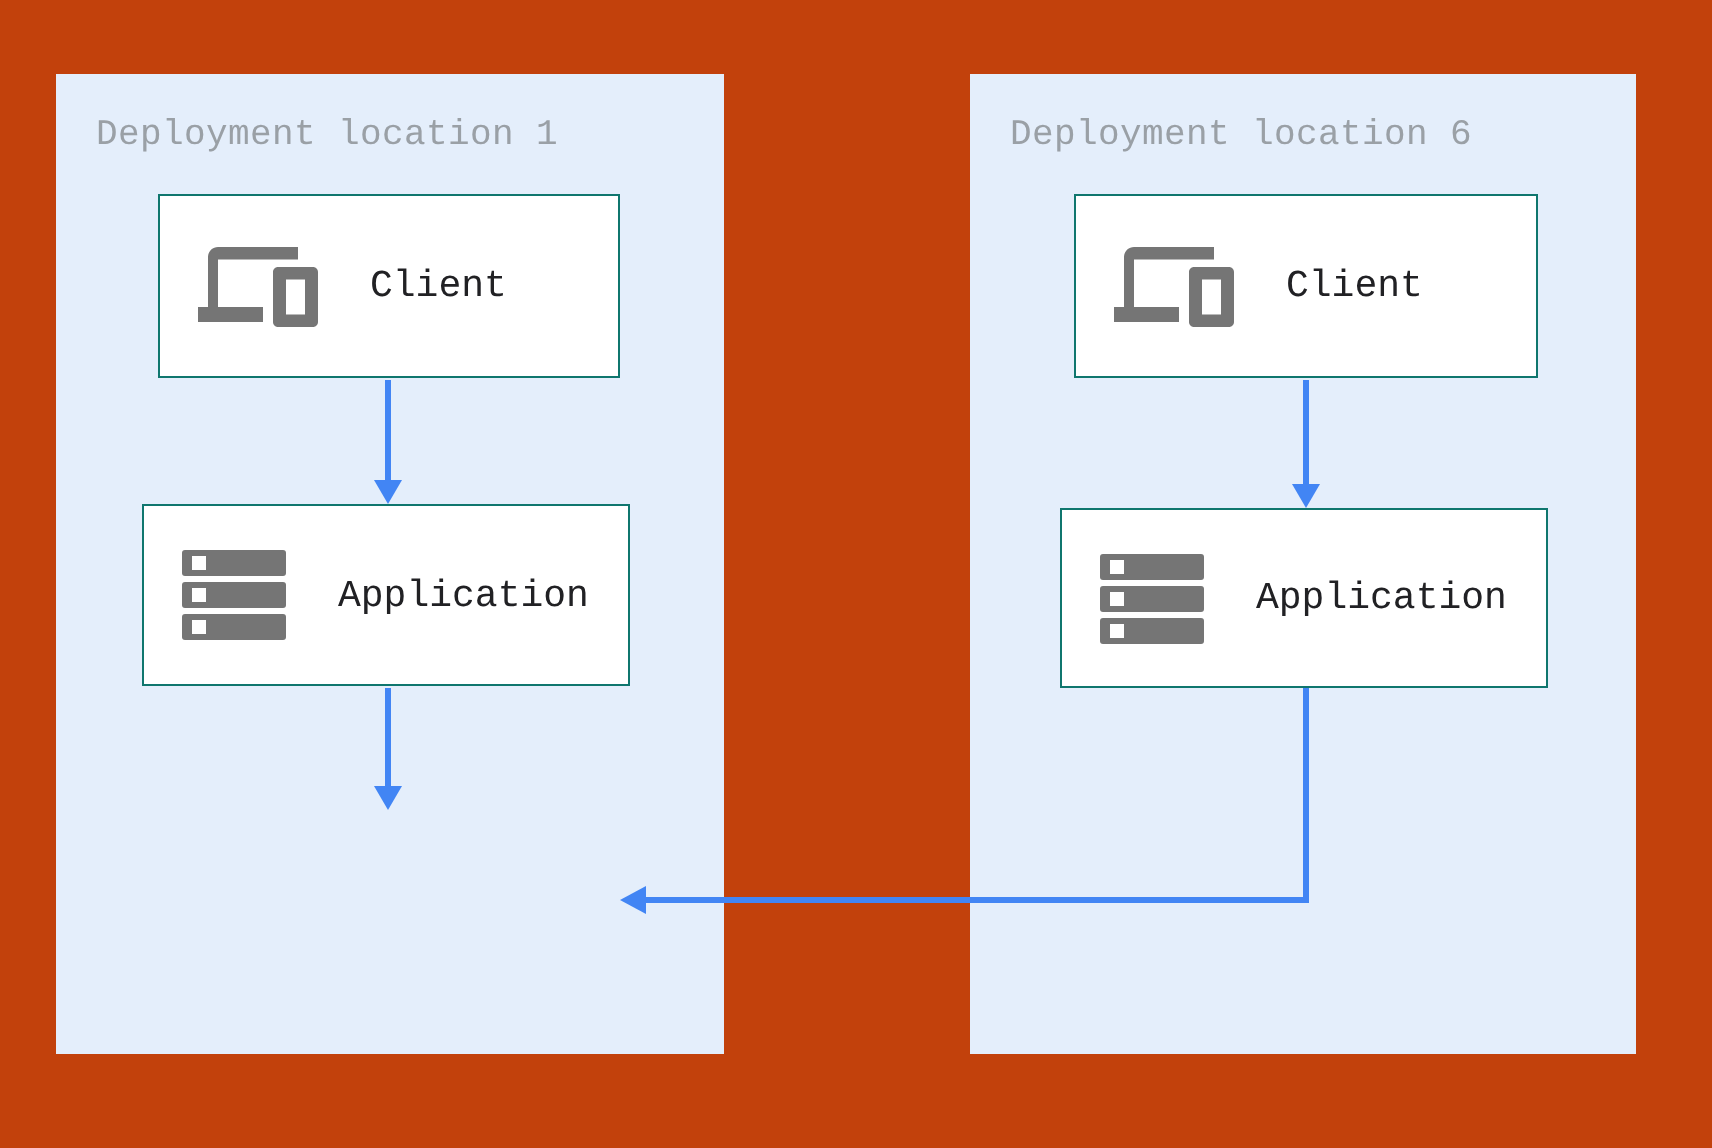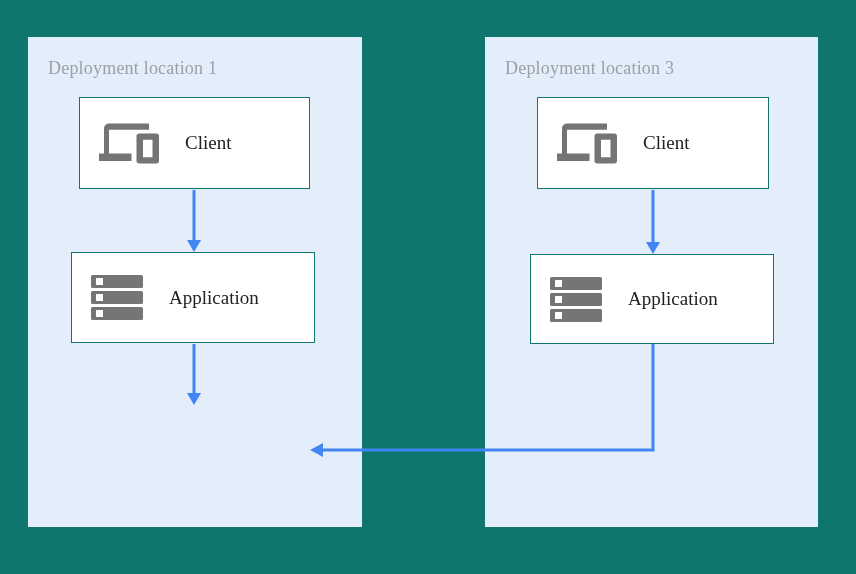--- a/index.html
+++ b/index.html
@@ -1,19 +1,19 @@
 <!DOCTYPE html>
 <html><head>
 <meta charset="utf-8">
 <style>
   html,body{margin:0;padding:0;background:#ffffff;}
   .stage{
     position:relative;width:856px;height:574px;overflow:hidden;
-    font-family:Liberation Serif, serif;
-    background:#0f766e;
+    font-family:Liberation Mono, monospace;
+    background:#c2410c;
   }
   .panel{
     position:absolute;top:37px;height:490px;background:#e4eefb;
   }
   .panel-1{left:28px;width:334px;}
   .panel-2{left:485px;width:333px;}
   .panel-title{
     position:absolute;left:20px;top:20px;
     font-size:18px;line-height:22px;color:#9aa0a6;letter-spacing:.2px;
     white-space:nowrap;
@@ -39,21 +39,21 @@
 </head>
 <body>
 
 <div class="stage">
 
   <div class="panel panel-1">
     <div class="panel-title">Deployment location 1</div>
   </div>
 
   <div class="panel panel-2">
-    <div class="panel-title">Deployment location 3</div>
+    <div class="panel-title">Deployment location 6</div>
   </div>
 
   <svg class="edges" viewBox="0 0 856 574">
 
     <g>
       <line class="edge" x1="194" y1="190" x2="194" y2="241"></line>
       <polygon class="edge-head" points="194,252 187,240 201,240"></polygon>
     </g>
 
     <g>

